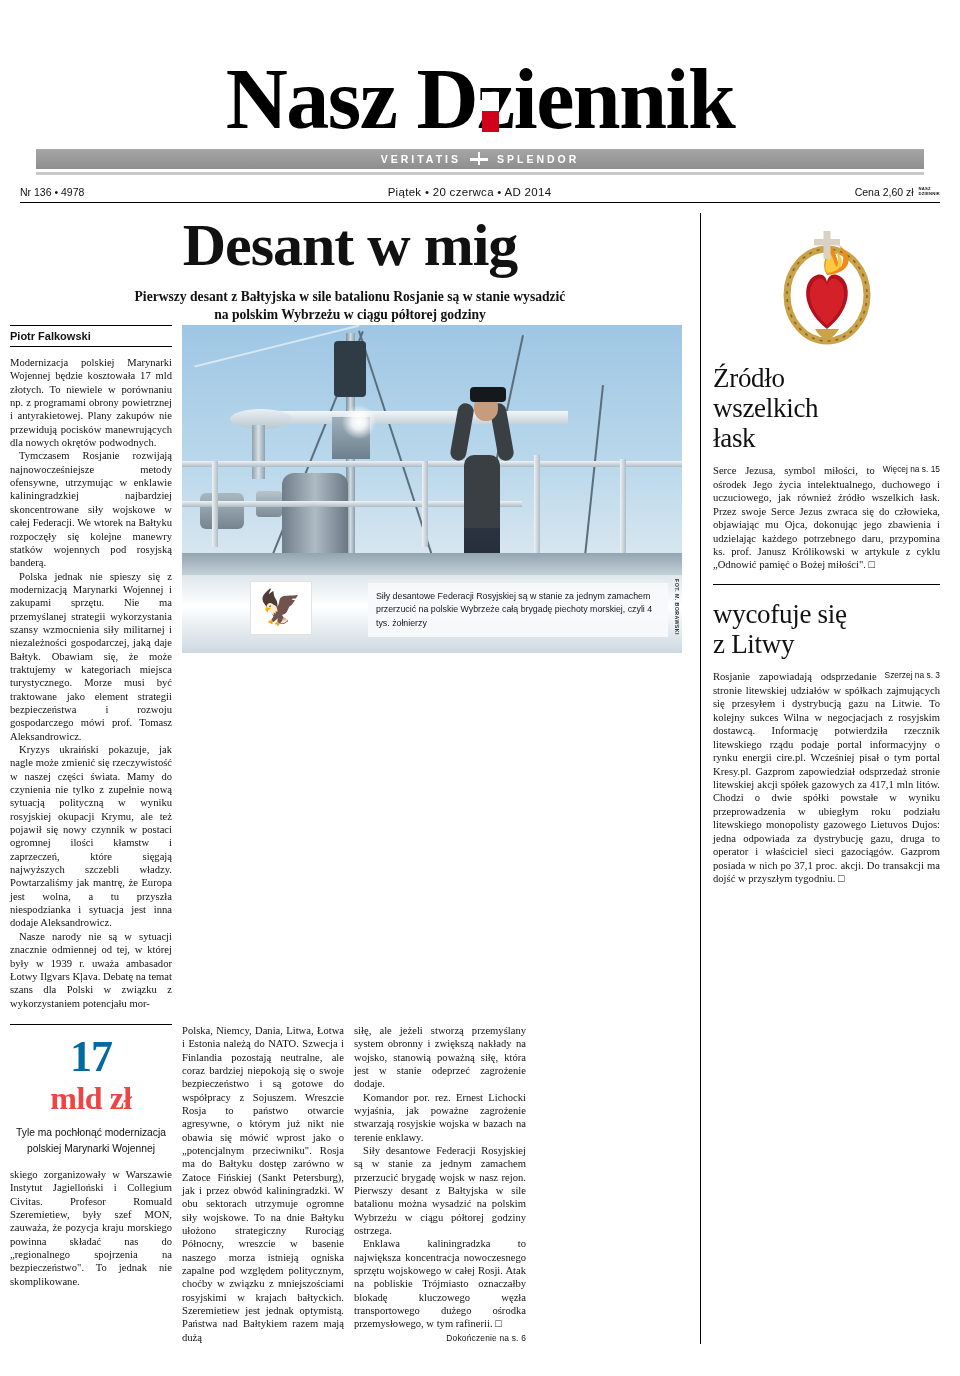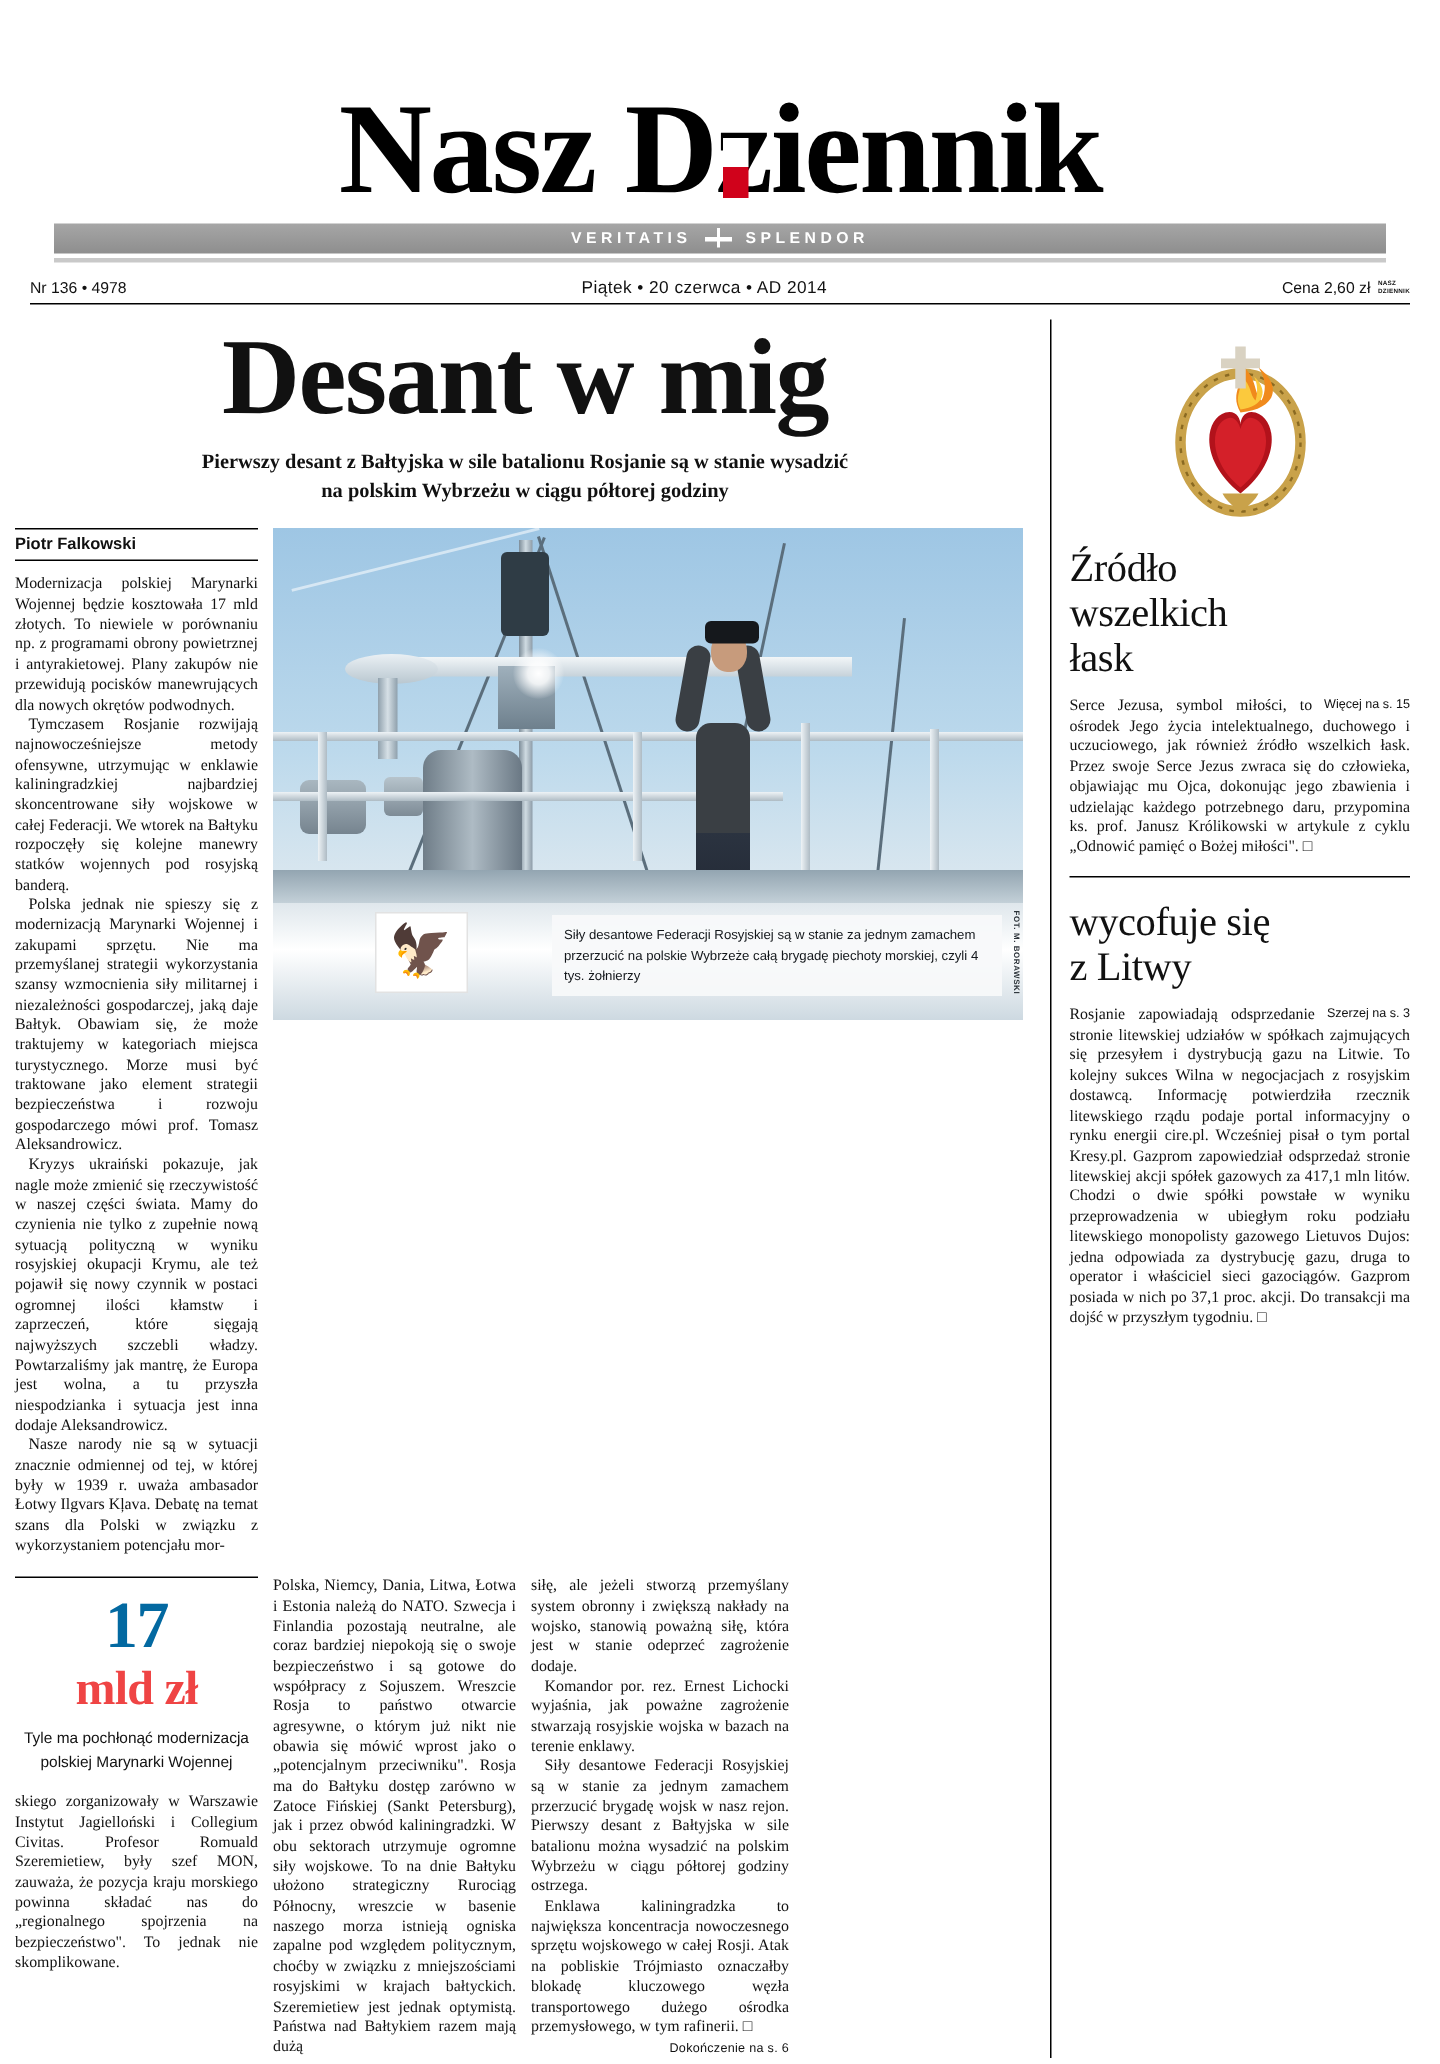--- a/index.html
+++ b/index.html
@@ -65,37 +65,37 @@
 
   
   .main-grid { display: flex; margin-top: 10px; gap: 0; }
   .left-block { width: 690px; padding-right: 10px; }
   .right-rail { width: 240px; padding-left: 12px; border-left: 1.5px solid #000; }
 
   
   .headline {
     font-family: "Liberation Serif", serif;
     font-weight: bold;
-    font-size: 72px;
+    font-size: 60px;
     line-height: 0.95;
     text-align: center;
     letter-spacing: -1px;
     margin-top: 4px;
   }
   .subhead {
     font-family: "Liberation Serif", serif;
     font-weight: bold;
     font-size: 13.6px;
     line-height: 1.38;
     text-align: center;
     margin: 14px 14px 0 14px;
   }
 
   
-  .art-row { display: flex; margin-top: 16px; }
+  .art-row { display: flex; }
   .col-narrow { width: 172px; padding-right: 10px; }
   .byline {
     font-family: "Liberation Sans", sans-serif;
     font-weight: bold; font-size: 11px;
     border-top: 1.4px solid #000; border-bottom: 1.4px solid #000;
     padding: 4px 0 4px 0; margin-bottom: 9px;
   }
   .body-text {
     font-size: 10.6px; line-height: 1.26;
     text-align: justify; hyphens: auto;

